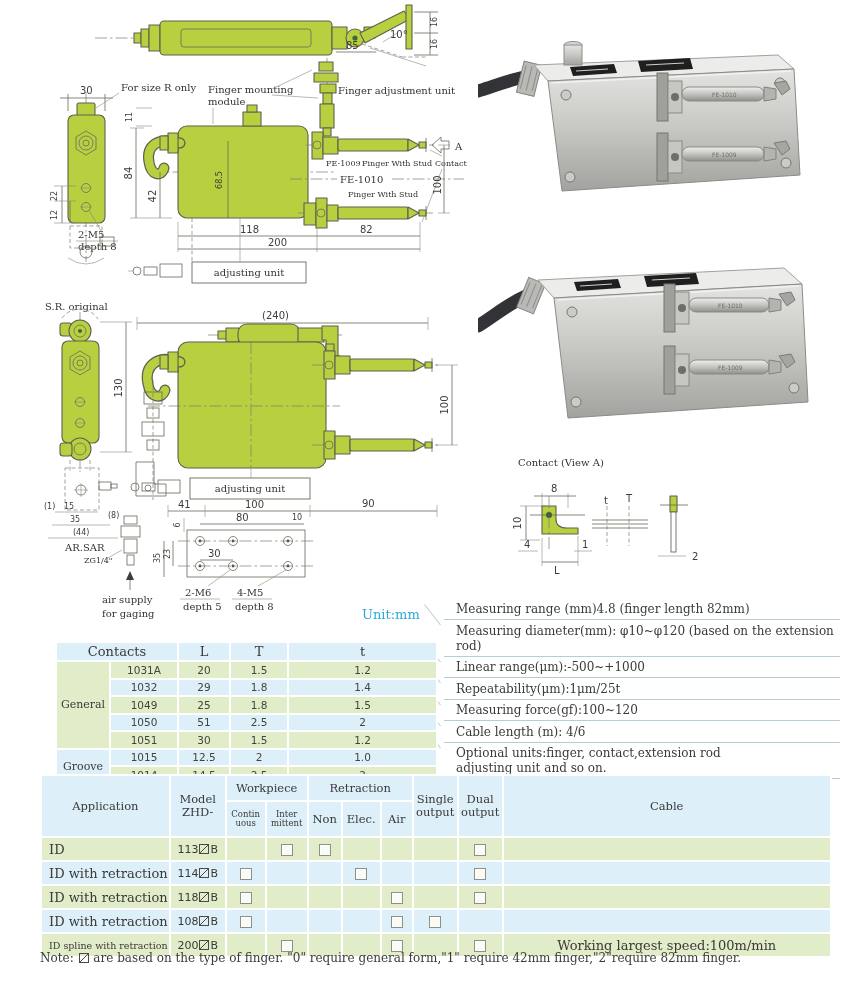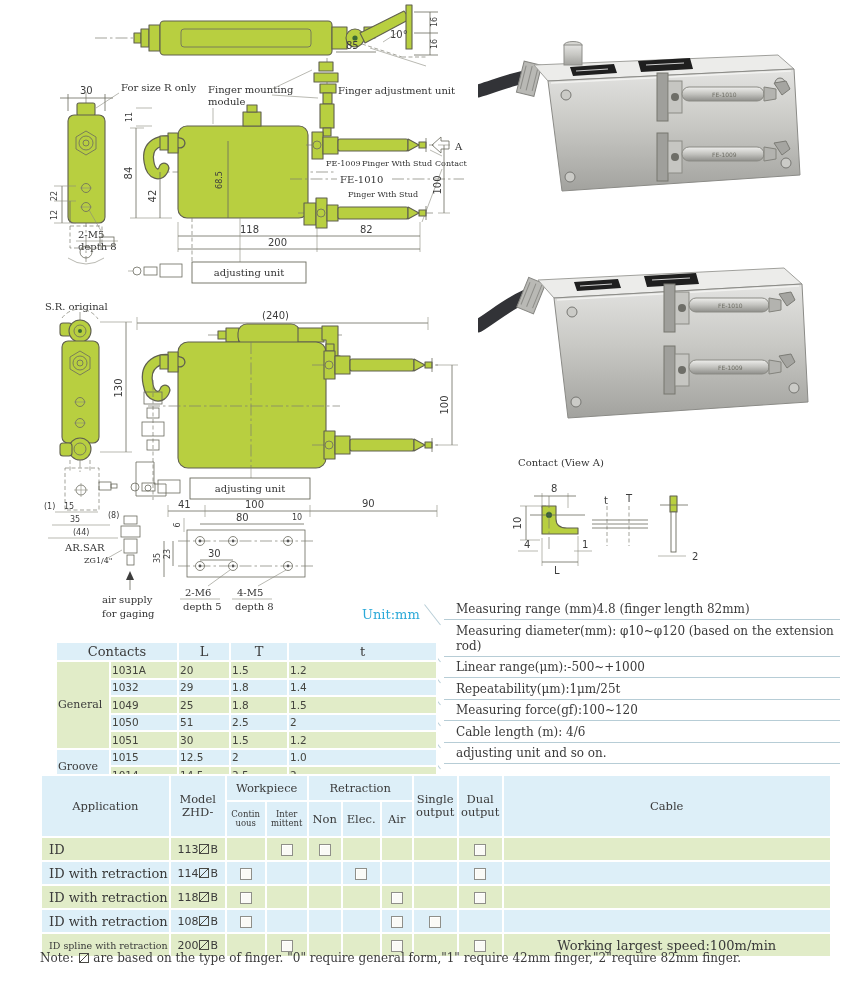--- a/index.html
+++ b/index.html
@@ -29,21 +29,21 @@
         font-size:12px;line-height:1.25;color:#3a3a3a}
   .spec::before{content:"";position:absolute;left:-4px;bottom:-6px;width:1px;height:26px;
         background:#b7cdd6;transform-origin:bottom center;transform:rotate(-38deg)}
   
   table{border-collapse:separate;border-spacing:2px;background:#fff;table-layout:fixed}
   td,th{font-weight:normal;overflow:hidden;white-space:nowrap}
   .bg-g{background:#e1ecc8}
   .bg-b{background:#ddeff8}
   #contacts{position:absolute;left:55px;top:641px}
   #contacts th{height:15px;font-size:13px;text-align:center}
-  #contacts td{height:13.5px;text-align:left;font:10.5px "DejaVu Sans",sans-serif;color:#44443e}
+  #contacts td{height:13.5px;text-align:center;font:10.5px "DejaVu Sans",sans-serif;color:#44443e}
   #contacts td.grp{font:11px "DejaVu Serif",serif;color:#3a3a3a}
   #apps{position:absolute;left:40px;top:774px}
   #apps th{font-size:11.5px;text-align:center;line-height:1.1;color:#3a3a3a}
   #apps th .sub{font-size:8.5px;line-height:1.05}
   #apps td{height:20px;text-align:center;font-size:13px;color:#3a3a3a}
   #apps td.app{text-align:left;padding-left:7px}
   #apps td.model{font:11px "DejaVu Sans",sans-serif}
   .cb{display:inline-block;width:10px;height:10px;border:1px solid #8f8f89;background:#fafaf6;
       box-shadow:inset 1px 1px 0 rgba(255,255,255,.9);vertical-align:middle}
   .nbox{display:inline-block;width:8px;height:8px;border:1px solid #4a4a44;margin:0 1px;vertical-align:-1px;
@@ -498,20 +498,21 @@
       <li class="spec">
         <div>Repeatability(μm):1μm/25t</div>
       </li>
       <li class="spec">
         <div>Measuring force(gf):100~120</div>
       </li>
       <li class="spec">
         <div>Cable length (m): 4/6</div>
       </li>
       <li class="spec">
+        <div>Optional units:finger, contact,extension rod</div>
         <div>adjusting unit and so on.</div>
       </li>
     </ul>
 
   <table id="contacts">
     <colgroup>
         <col style="width:52px">
         <col style="width:66px">
         <col style="width:50px">
         <col style="width:56px">

